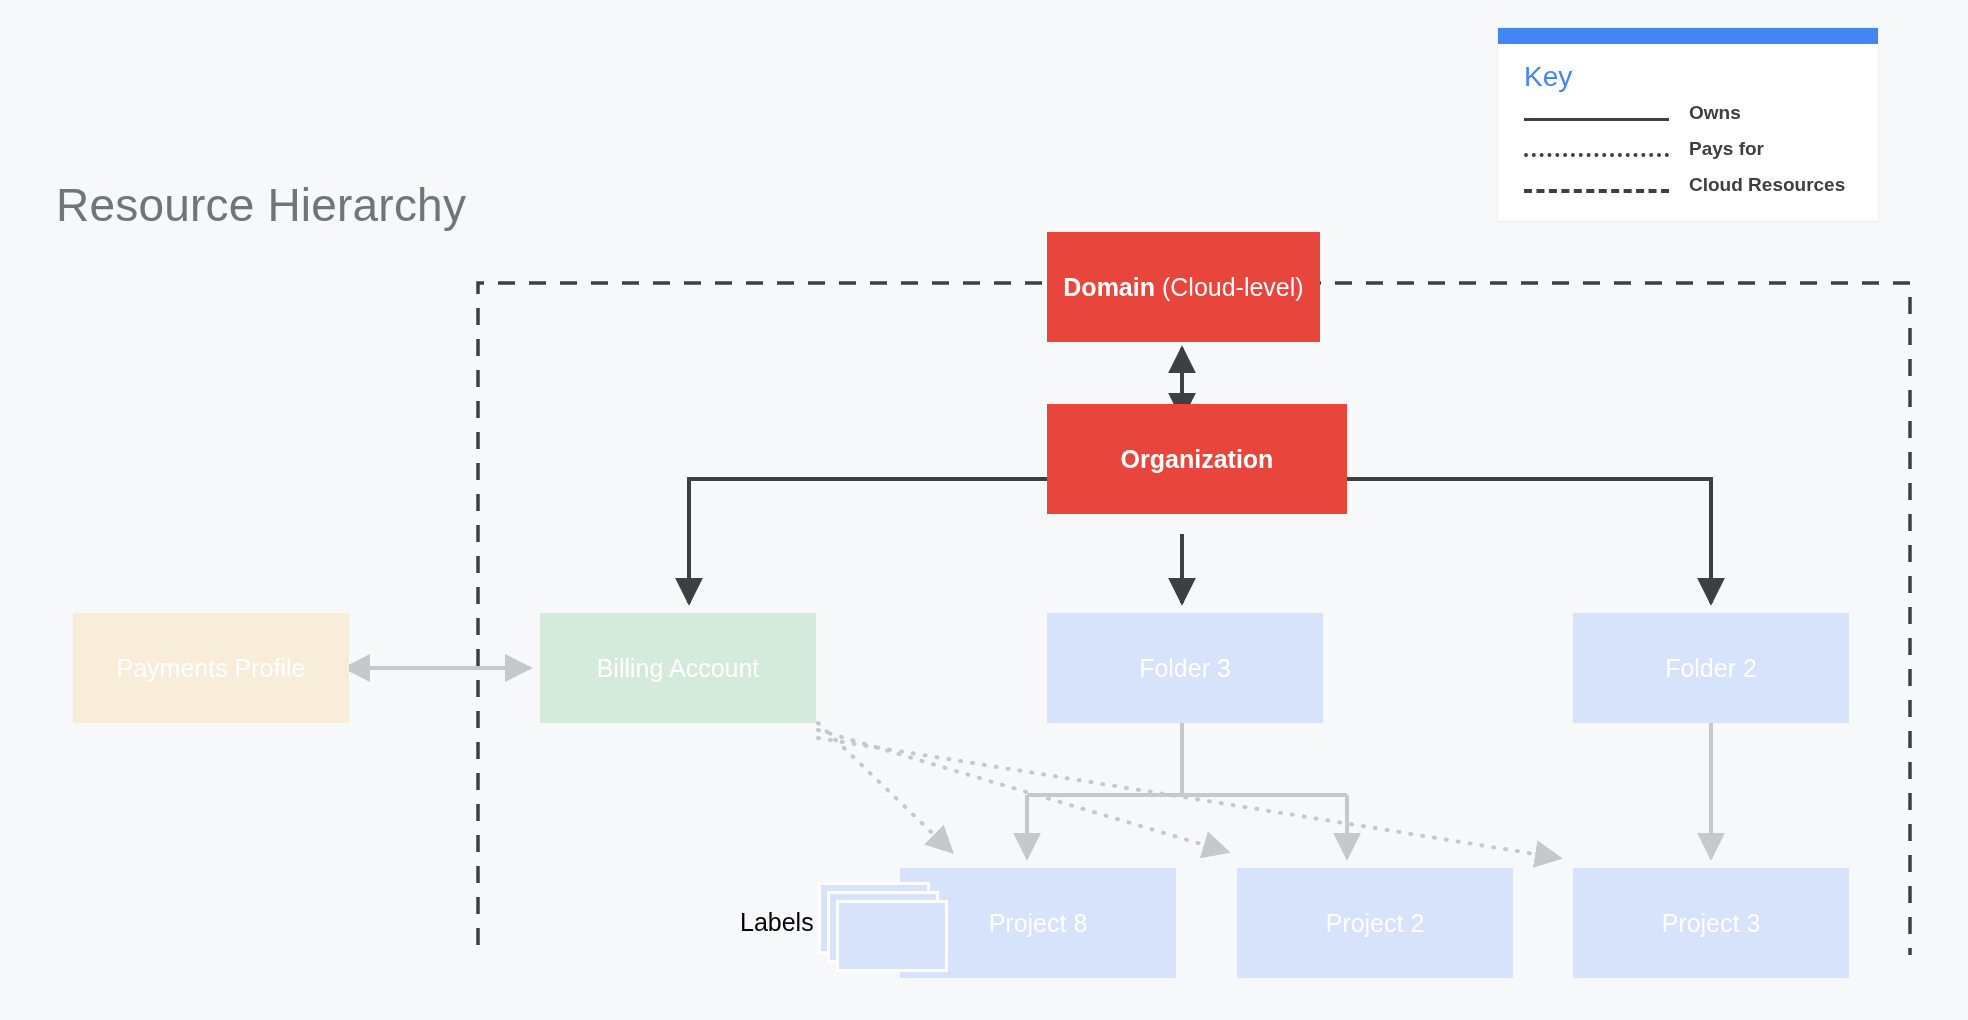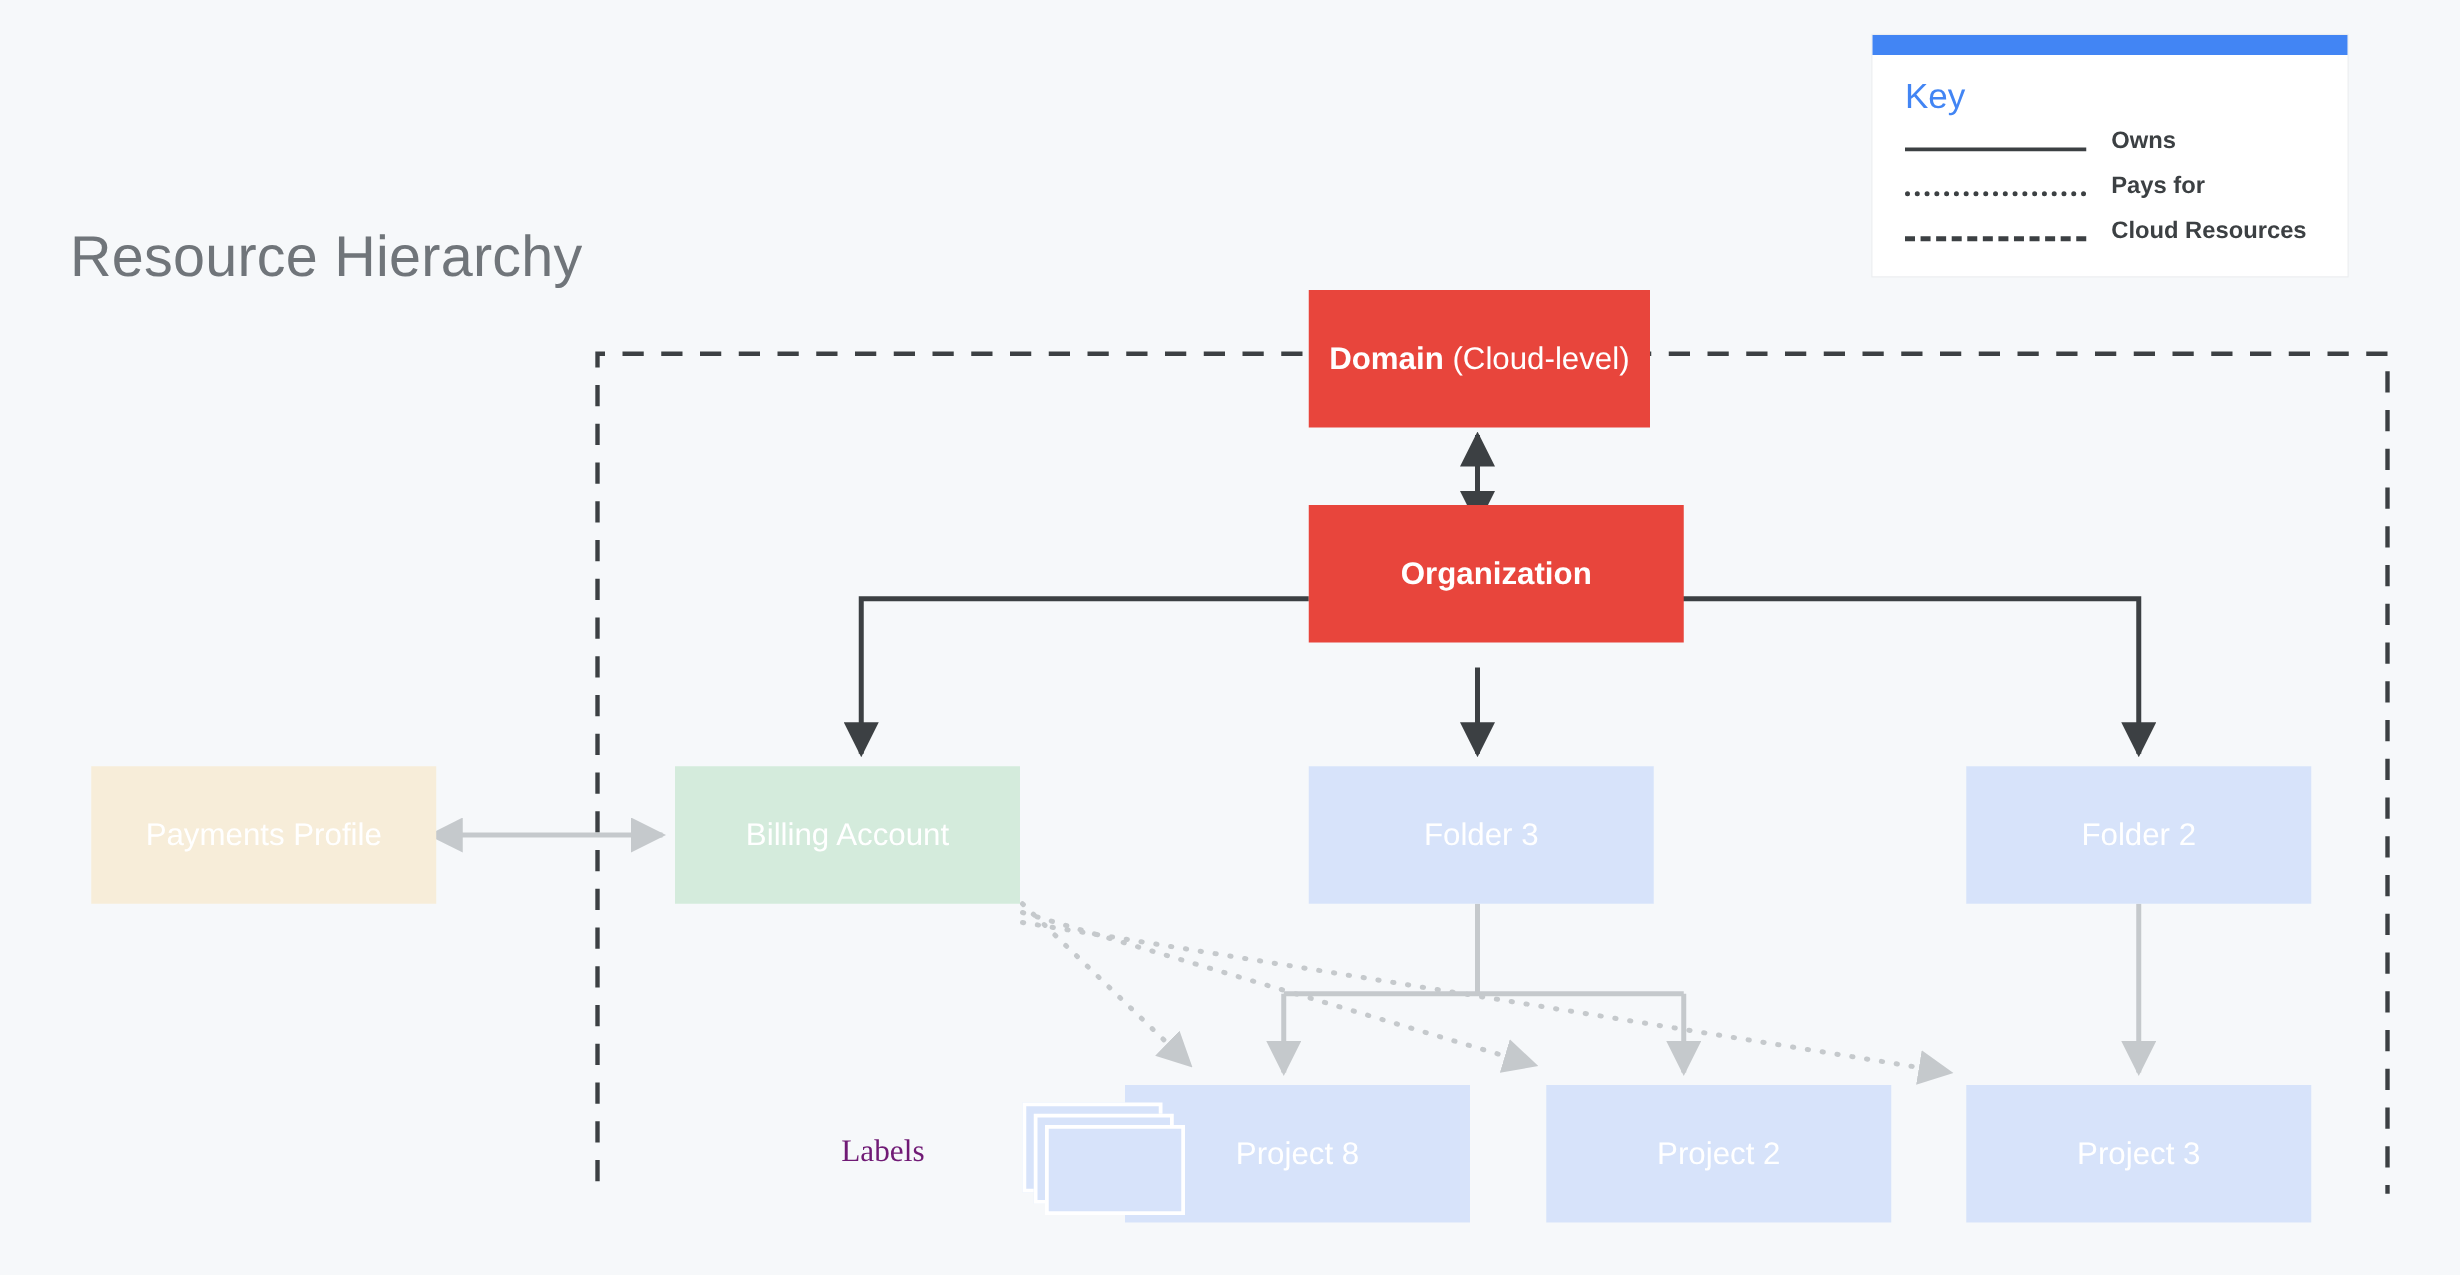--- a/index.html
+++ b/index.html
@@ -61,26 +61,25 @@
   }
   .node-cream {
     background: #F7EDD9;
     color: #FFFFFF;
     font-size: 25px;
   }
 
   
   .labels-caption {
     position: absolute;
-    left: 673px;
+    left: 740px;
     top: 908px;
     font-size: 25px;
-    color: #701a75;
+    color: #000000;
     white-space: nowrap;
-    font-family: Liberation Serif, serif;
   }
 
   
   .label-stack {
     position: absolute;
     left: 818px;
     top: 882px;
     width: 130px;
     height: 92px;
   }

